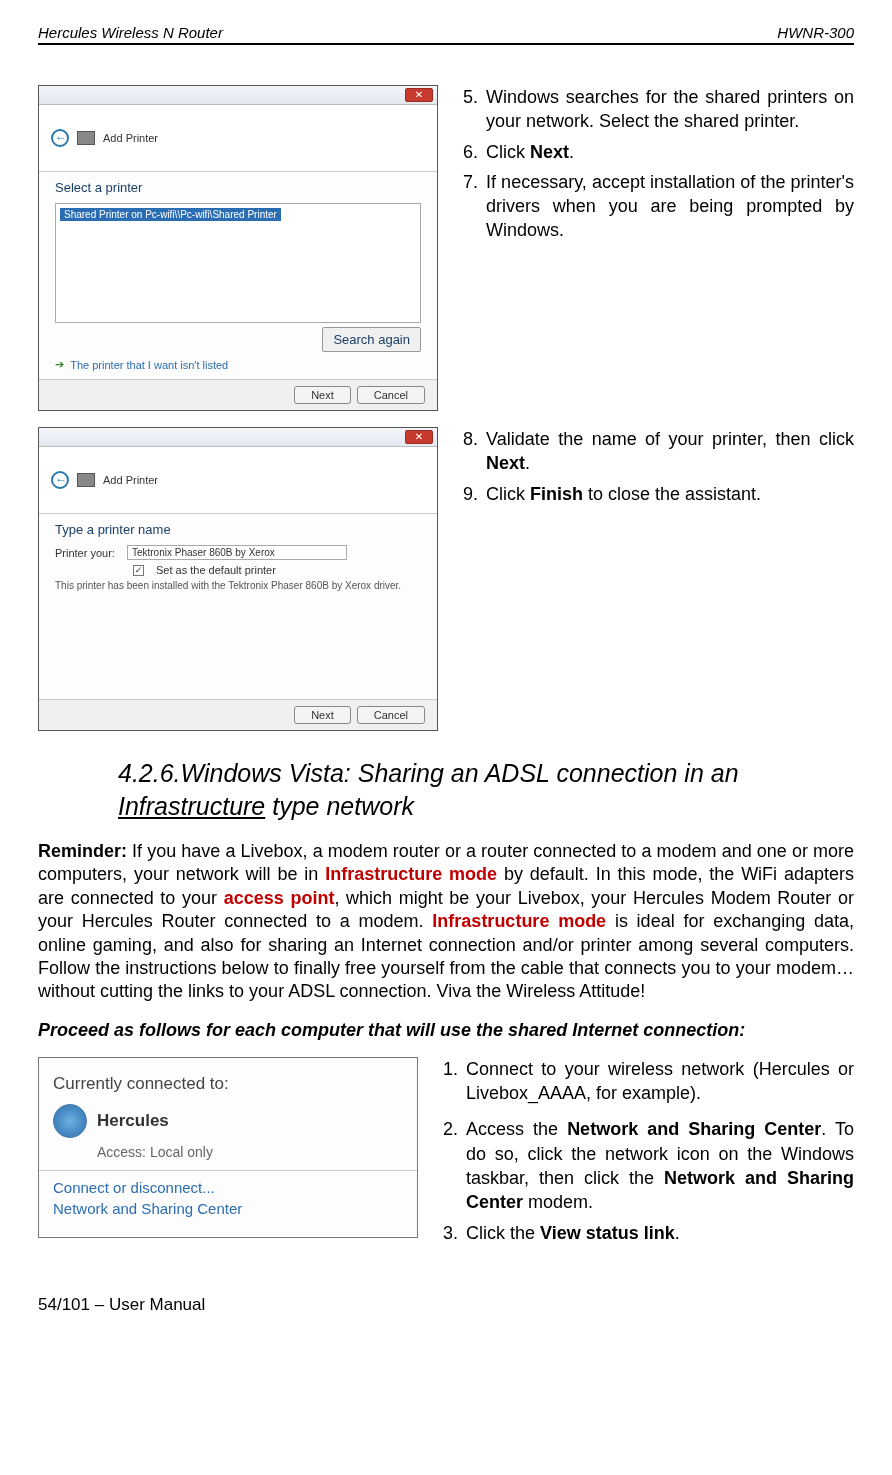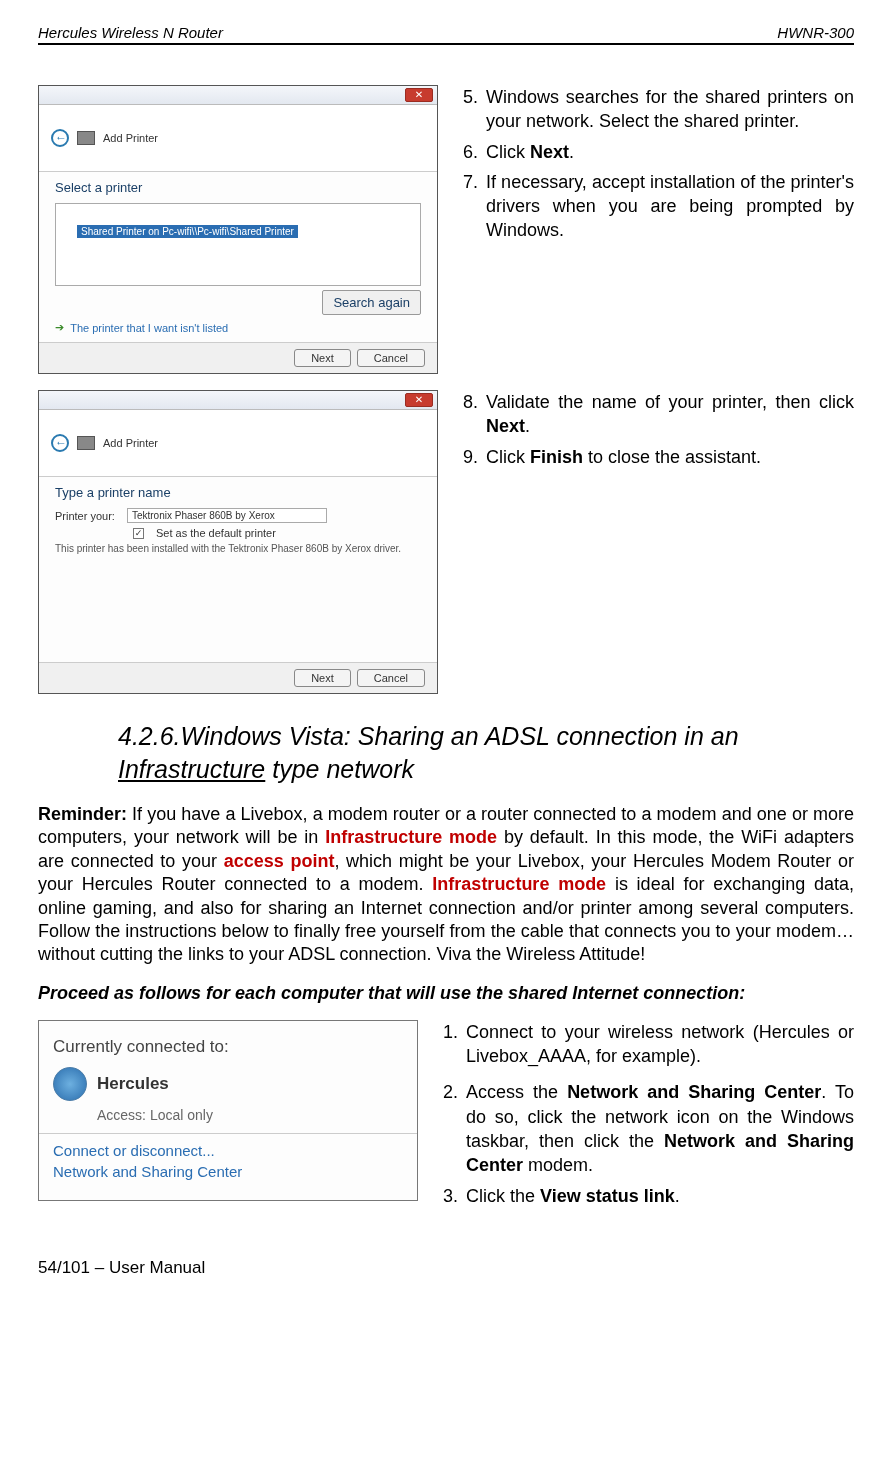--- a/index.html
+++ b/index.html
@@ -79,22 +79,22 @@
       width: 18px; height: 14px;
       background: #888;
       border: 1px solid #555;
       display:inline-block;
       position: relative;
     }
     .dlg-body { padding: 8px 16px; color:#1a3f66; }
     .dlg-body .heading { color:#1a3f66; font-size: 13px; margin-bottom: 8px; }
     .list-box {
       border: 1px solid #aaa;
-      height: 83px;
-      padding: 21px;
+      height: 120px;
+      padding: 4px;
       background:#fff;
     }
     .selected-item { background: #2a6db2; color:#fff; padding:1px 4px; font-size:10px; display:inline-block; }
     .search-again {
       display:flex; justify-content:flex-end; margin-top:4px;
     }
     .btn-small {
       border: 1px solid #999; background: #f0f0f0; font-size:13px;
       padding: 4px 10px; border-radius:2px;
     }
@@ -106,21 +106,21 @@
       display: flex;
       justify-content: flex-end;
       gap: 6px;
       padding: 6px 12px;
     }
     .btn {
       border: 1px solid #888; background: #f4f4f4;
       padding: 2px 16px; font-size: 11px; border-radius:3px;
     }
     .field-row { display:flex; gap:12px; align-items:center; margin-bottom:4px; font-size:11px; color:#333;}
-    .text-input { border:1px solid #aaa; padding:1px 4px; font-size:10px; width:200px; background:#fff;}
+    .text-input { border:1px solid #aaa; padding:1px 4px; font-size:10px; width:220px; background:#fff;}
     .checkbox-mock { width:11px; height:11px; border:1px solid #777; display:inline-flex; align-items:center; justify-content:center; font-size:9px; background:#fff;}
     .right-col {
       flex: 1;
       font-size: 18px;
       line-height: 1.35;
     }
     .right-col ol { list-style: none; }
     .right-col li { margin-bottom: 6px; display:flex; gap:8px;}
     .right-col li .num { flex: 0 0 20px; text-align:right; }
     .right-col b { font-weight: bold; }

